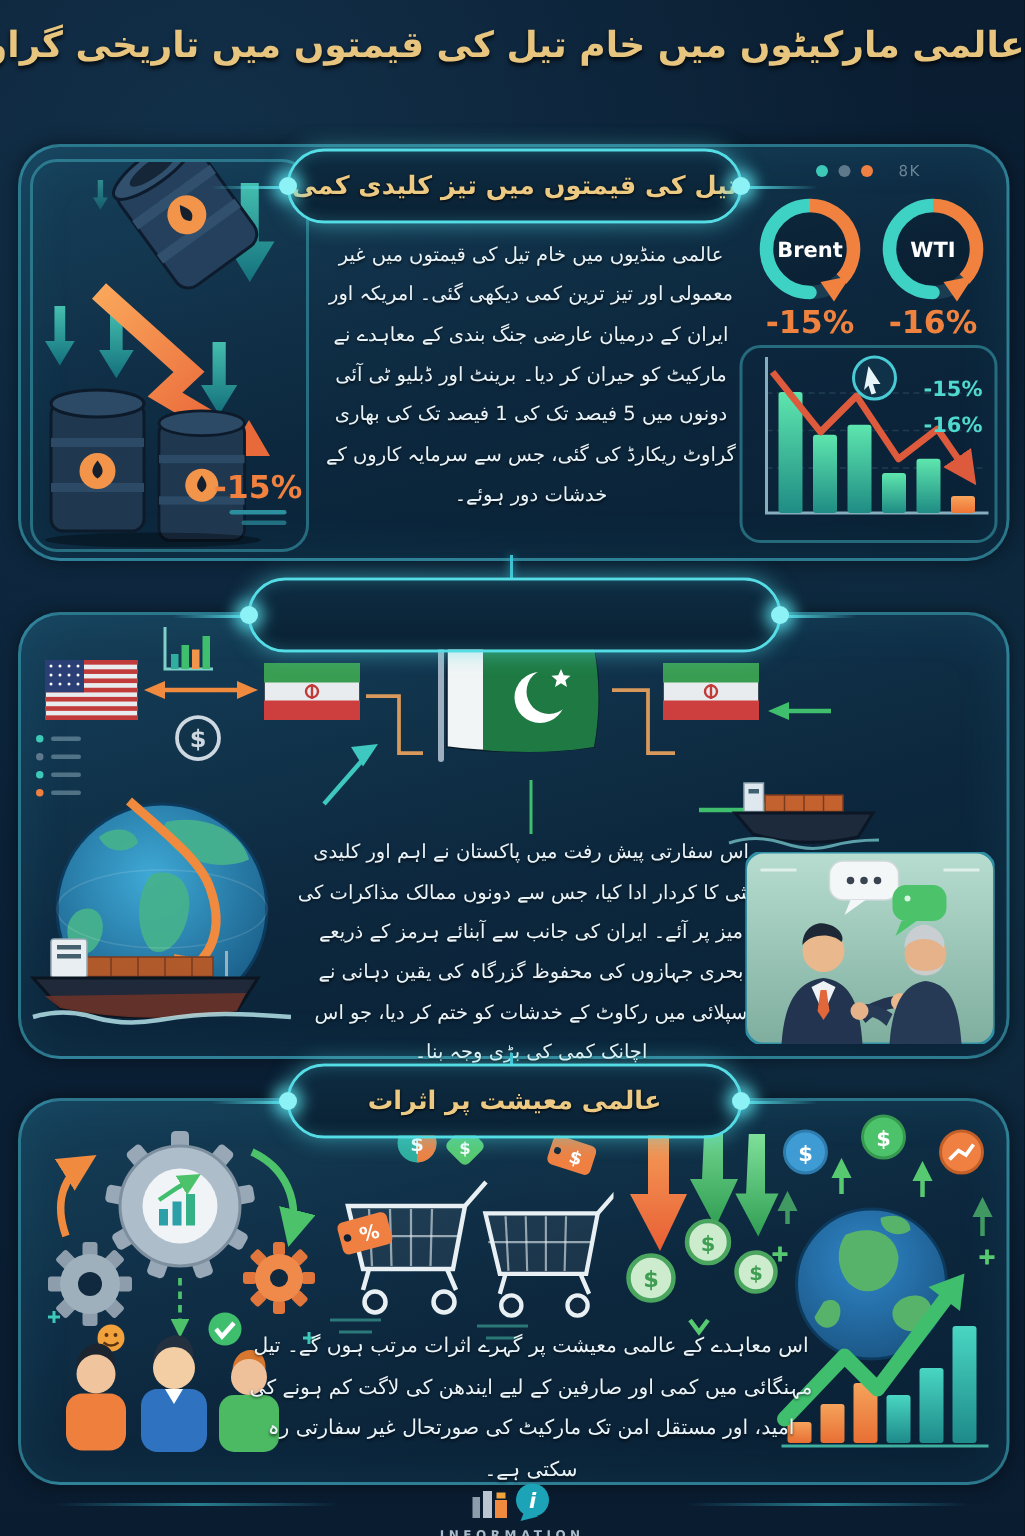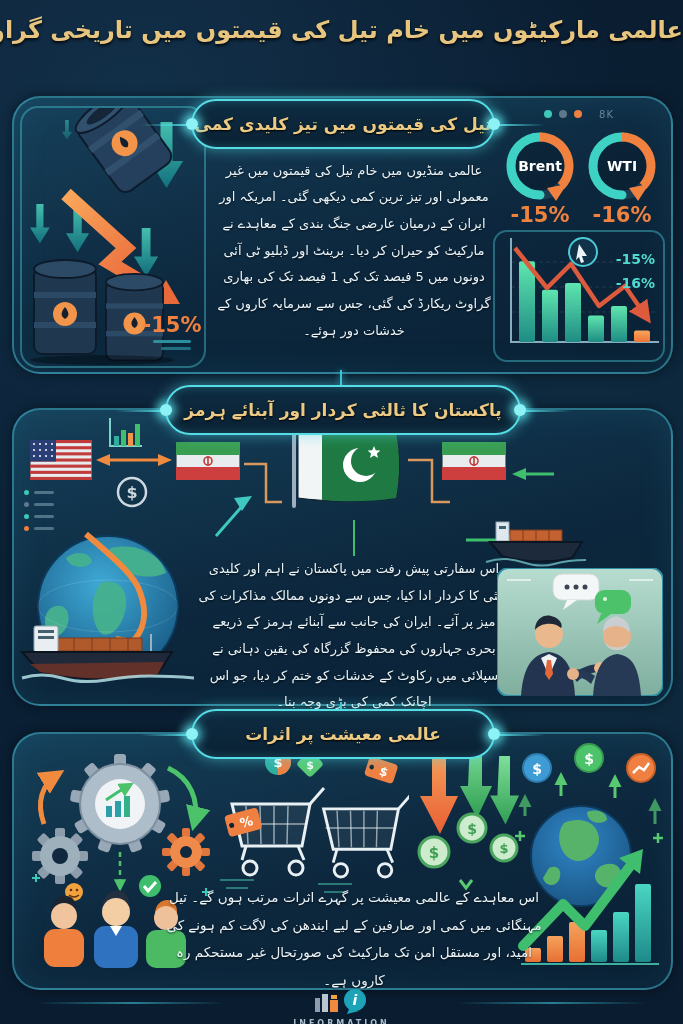--- a/index.html
+++ b/index.html
@@ -177,21 +177,20 @@
     </div>
   </div>
 
   <div class="vline" style="left:340px;top:370px;height:16px;"></div>
 
   <div class="pill" style="left:165px;top:385px;width:352px;">
     <span class="wing wl"></span>
     <span class="wing wr"></span>
     <span class="pdot pl"></span>
     <span class="pdot pr"></span>
-    <span class="pill-text" lang="ur">پاکستان کا ثالثی کردار اور آبنائے ہرمز</span>
   </div>
 
   <div class="panel" style="top:408px;height:294px;">
     <svg width="657" height="294" viewBox="0 0 657 294" style="position:absolute;left:0;top:0;">
       <line x1="94" y1="50" x2="146" y2="50" stroke="#ef8a3f" stroke-width="3"></line>
       <polygon points="82,50 96,44 96,56" fill="#ef8a3f"></polygon>
       <polygon points="158,50 144,44 144,56" fill="#ef8a3f"></polygon>
       <line x1="202" y1="126" x2="230" y2="94" stroke="#3ec8c0" stroke-width="3"></line>
       <polygon points="238,86 228,101 220,88" fill="#3ec8c0"></polygon>
       <line x1="540" y1="64" x2="510" y2="64" stroke="#3fbf6e" stroke-width="3"></line>
@@ -619,21 +618,21 @@
       <polygon points="134,111 131,136 110,120" fill="#3fbf6e"></polygon>
       <g stroke="#57c971" stroke-width="2.5">
         <line x1="144" y1="100" x2="154" y2="100"></line>
           <line x1="149" y1="95" x2="149" y2="105"></line>
         <line x1="6" y1="98" x2="16" y2="98"></line>
           <line x1="11" y1="93" x2="11" y2="103"></line>
       </g>
     </svg>
 
     <div style="position:absolute;left:148px;top:150px;width:384px;">
-      <p class="para" lang="ur" style="margin:0;font-size:13.5px;">اس معاہدے کے عالمی معیشت پر گہرے اثرات مرتب ہوں گے۔ تیل مہنگائی میں کمی اور صارفین کے لیے ایندھن کی لاگت کم ہونے کی امید، اور مستقل امن تک مارکیٹ کی صورتحال غیر مستحکم رہ کاروں ہے۔</p>
+      <p class="para" lang="ur" style="margin:0;font-size:13.5px;">اس معاہدے کے عالمی معیشت پر گہرے اثرات مرتب ہوں گے۔ تیل مہنگائی میں کمی اور صارفین کے لیے ایندھن کی لاگت کم ہونے کی امید، اور مستقل امن تک مارکیٹ کی صورتحال غیر سفارتی رہ سکتی ہے۔</p>
     </div>
   </div>
 
   <div class="fline" style="left:36px;"></div>
   <div class="fline" style="right:36px;"></div>
   <div class="footer">
     <svg width="62" height="26" viewBox="0 0 62 26">
       <rect x="4" y="10" width="5" height="14" fill="#8d9dab"></rect>
       <rect x="11" y="6" width="6" height="18" fill="#b9c6d2"></rect>
       <rect x="19" y="12" width="8" height="12" fill="#ef8a3f"></rect>

